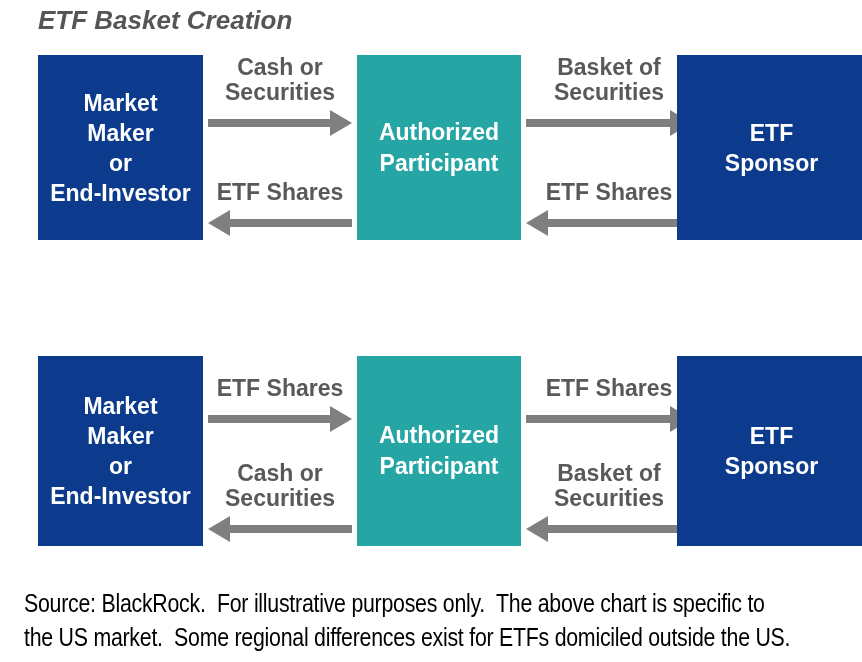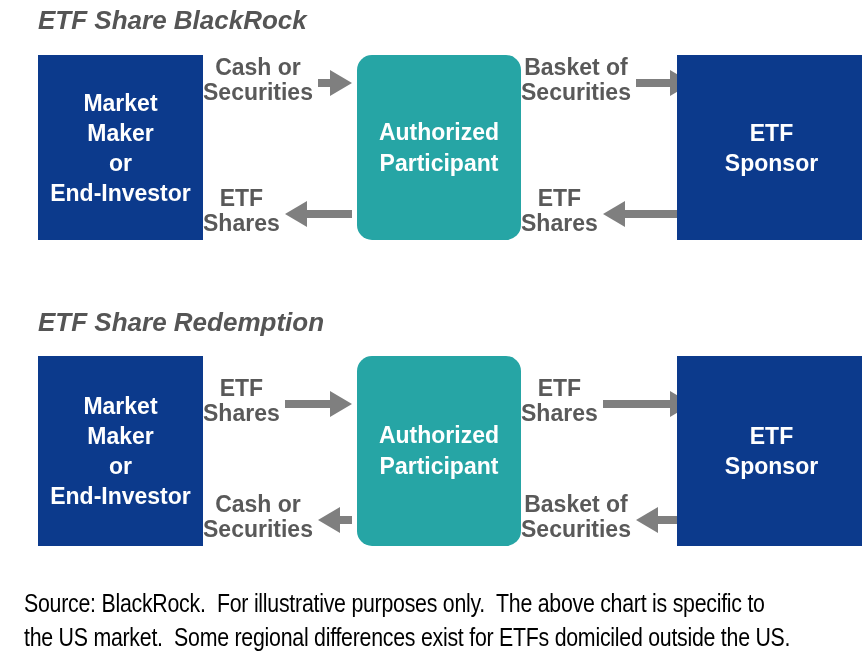--- a/index.html
+++ b/index.html
@@ -34,35 +34,35 @@
     align-items: center;
     justify-content: center;
     text-align: center;
     color: var(--box_text, #fff);
     font-size: 23px;
     font-weight: bold;
     line-height: 30px;
     white-space: pre-line;
   }
   .box.navy { background: var(--navy, #0C3A8C); }
-  .box.teal { background: var(--teal, #26A5A5); line-height: 31px; border-radius: 15px; }
+  .box.teal { background: var(--teal, #26A5A5); line-height: 31px; }
   .box-left   { left: 38px;  width: 165px; }
   .box-center { left: 357px; width: 164px; }
   .box-right  { left: 677px; width: 189px; }
 
   .gap { position: absolute; top: 0; bottom: 0; }
   .gap-left  { left: 203px; width: 154px; }
   .gap-right { left: 521px; width: 176px; }
 
   .flow {
     position: absolute;
     left: 0;
     width: 100%;
     display: flex;
-    flex-direction: row;
+    flex-direction: column;
     align-items: center;
   }
   .flow.fwd { top: 0; }
   .flow.fwd.oneline { top: 20px; }
   .flow.bwd { bottom: 14px; }
 
   .flow-label {
     font-size: 23px;
     font-weight: bold;
     line-height: 25px;
@@ -92,21 +92,21 @@
     white-space: pre;
     transform: scaleX(0.82);
     transform-origin: 0 50%;
   }
 </style>
 </head>
 <body>
 
 <div class="canvas">
 
-  <div class="section-title" id="title-creation">ETF Share BlackRock</div>
+  <div class="section-title" id="title-creation">ETF Basket Creation</div>
 
   <div class="section-row" id="row-creation">
     <div class="box navy box-left">Market
 Maker
 or
 End-Investor</div>
 
     <div class="gap gap-left">
       <div class="flow fwd twoline">
         <div class="flow-label">Cash or
@@ -143,21 +143,20 @@
           <span class="head"></span>
           <span class="shaft"></span>
         </div>
       </div>
     </div>
 
     <div class="box navy box-right">ETF
 Sponsor</div>
   </div>
 
-  <div class="section-title" id="title-redemption">ETF Share Redemption</div>
 
   <div class="section-row" id="row-redemption">
     <div class="box navy box-left">Market
 Maker
 or
 End-Investor</div>
 
     <div class="gap gap-left">
       <div class="flow fwd oneline">
         <div class="flow-label">ETF Shares</div>

